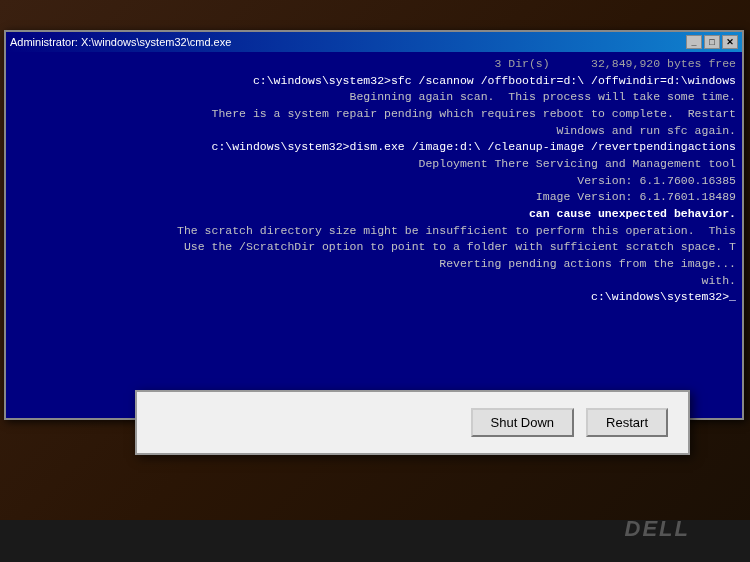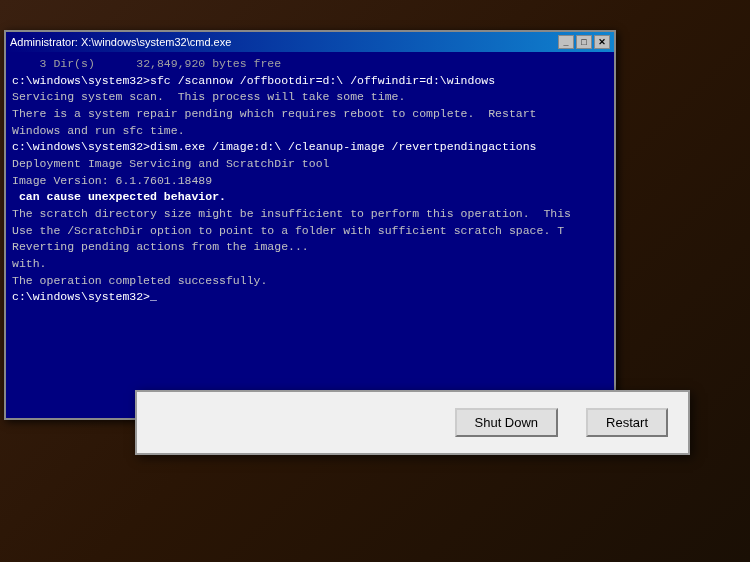--- a/index.html
+++ b/index.html
@@ -16,21 +16,21 @@
       width: 750px;
       height: 562px;
       background: linear-gradient(135deg, #3a2010 0%, #2a1505 50%, #1a0f05 100%);
       position: relative;
     }
 
     .cmd-window {
       position: absolute;
       top: 30px;
       left: 4px;
-      width: 612px;
+      width: 740px;
       height: 390px;
       background: #000080;
       border: 2px solid #888;
       box-shadow: 2px 2px 8px rgba(0,0,0,0.8);
     }
 
     .title-bar {
       background: linear-gradient(to right, #000080, #1084d0);
       color: #fff;
       font-size: 11px;
@@ -69,20 +69,21 @@
       padding: 4px 6px;
       height: calc(100% - 20px);
       overflow: hidden;
       line-height: 1.45;
       font-family: 'Lucida Console', 'Courier New', monospace;
     }
 
     .cmd-line {
       white-space: pre-wrap;
       word-break: break-all;
+      text-align: right;
     }
 
     .cmd-line.bright {
       color: #ffffff;
       font-family: Liberation Mono, monospace;
     }
 
     .cmd-line.gray {
       color: #a0a0a0;
     }
@@ -98,21 +99,21 @@
       left: 135px;
       width: 555px;
       height: 65px;
       background: #f0f0f0;
       border: 2px solid #999;
       box-shadow: 3px 3px 10px rgba(0,0,0,0.6);
       display: flex;
       align-items: center;
       justify-content: flex-end;
       padding: 22px 20px;
-      gap: 28px;
+      gap: 12px;
     }
 
     .dialog-btn {
       padding: 5px 18px;
       font-size: 13px;
       font-family: 'Tahoma', 'Arial', sans-serif;
       background: #e0e0e0;
       border: 2px outset #ccc;
       cursor: pointer;
       min-width: 80px;
@@ -151,42 +152,45 @@
       <div class="title-bar-buttons">
         <div class="title-btn">_</div>
         <div class="title-btn">□</div>
         <div class="title-btn">✕</div>
       </div>
     </div>
     <div class="cmd-body" id="terminal-body">
     <div class="cmd-line gray">    3 Dir(s)      32,849,920 bytes free</div>
         <div class="cmd-line"></div>
         <div class="cmd-line bright">c:\windows\system32&gt;sfc /scannow /offbootdir=d:\ /offwindir=d:\windows</div>
-        <div class="cmd-line">Servicing system scan.  This process will take some time.</div>
+        <div class="cmd-line">Beginning again scan.  This process will take some time.</div>
         <div class="cmd-line"></div>
         <div class="cmd-line">There is a system repair pending which requires reboot to complete.  Restart</div>
-        <div class="cmd-line">Windows and run sfc time.</div>
+        <div class="cmd-line">Windows and run sfc again.</div>
         <div class="cmd-line"></div>
         <div class="cmd-line bright">c:\windows\system32&gt;dism.exe /image:d:\ /cleanup-image /revertpendingactions</div>
         <div class="cmd-line"></div>
-        <div class="cmd-line">Deployment Image Servicing and ScratchDir tool</div>
+        <div class="cmd-line">Deployment There Servicing and Management tool</div>
+        <div class="cmd-line">Version: 6.1.7600.16385</div>
         <div class="cmd-line"></div>
         <div class="cmd-line">Image Version: 6.1.7601.18489</div>
         <div class="cmd-line"></div>
         <div class="cmd-line bold-white"> can cause unexpected behavior.</div>
         <div class="cmd-line">The scratch directory size might be insufficient to perform this operation.  This</div>
         <div class="cmd-line">Use the /ScratchDir option to point to a folder with sufficient scratch space. T</div>
         <div class="cmd-line"></div>
         <div class="cmd-line">Reverting pending actions from the image...</div>
         <div class="cmd-line">with.</div>
-        <div class="cmd-line">The operation completed successfully.</div>
         <div class="cmd-line"></div>
         <div class="cmd-line bright">c:\windows\system32&gt;_</div>
       </div>
   </div>
 
   <div class="dialog-box">
     <button class="dialog-btn">Shut Down</button>
     <button class="dialog-btn">Restart</button>
   </div>
 
+  <div class="bottom-bar">
+    <div class="dell-logo">DELL</div>
+  </div>
 
 </div>
 
 </body></html>

